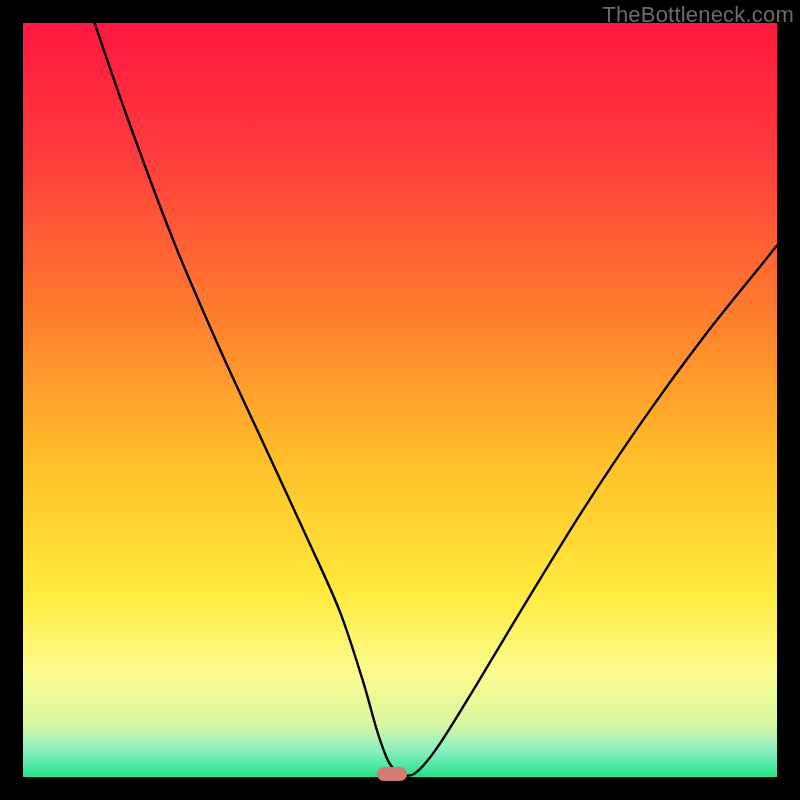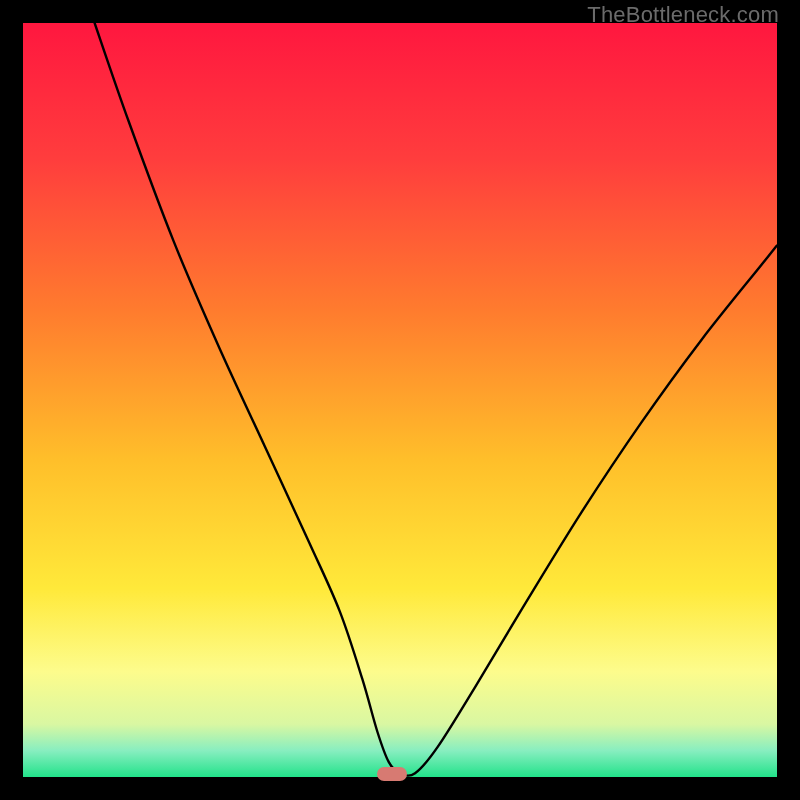--- a/index.html
+++ b/index.html
@@ -35,21 +35,21 @@
   .curve {
     position: absolute;
     left: 0;
     top: 0;
     width: 754px;
     height: 754px;
   }
   .watermark {
     position: absolute;
     top: 2px;
-    right: 21px;
+    right: 6px;
     font-family: Arial, Helvetica, sans-serif;
     font-size: 22px;
     color: #6b6b6b;
     letter-spacing: 0.2px;
     user-select: none;
   }
   .marker {
     position: absolute;
     width: 30px;
     height: 14px;

